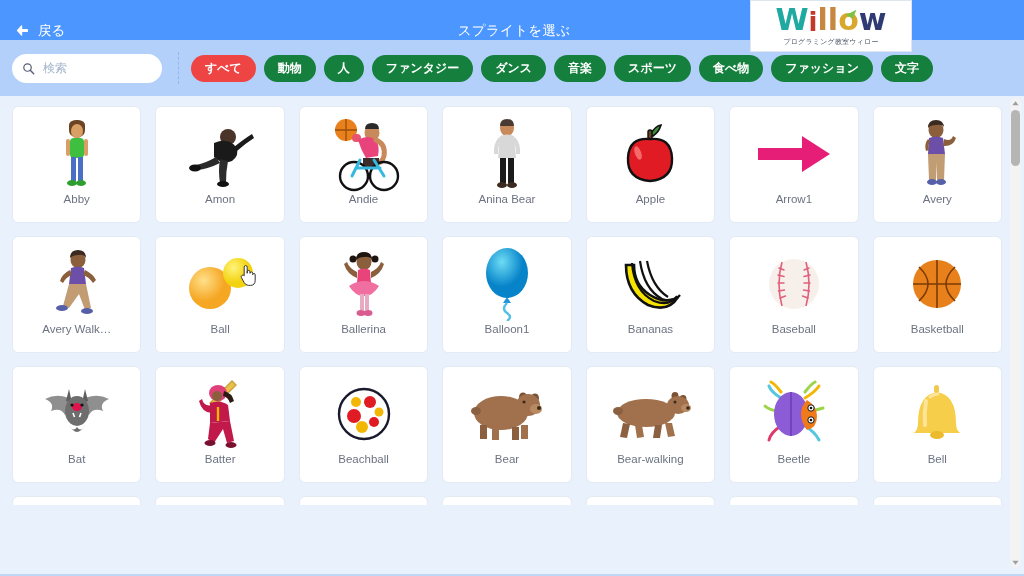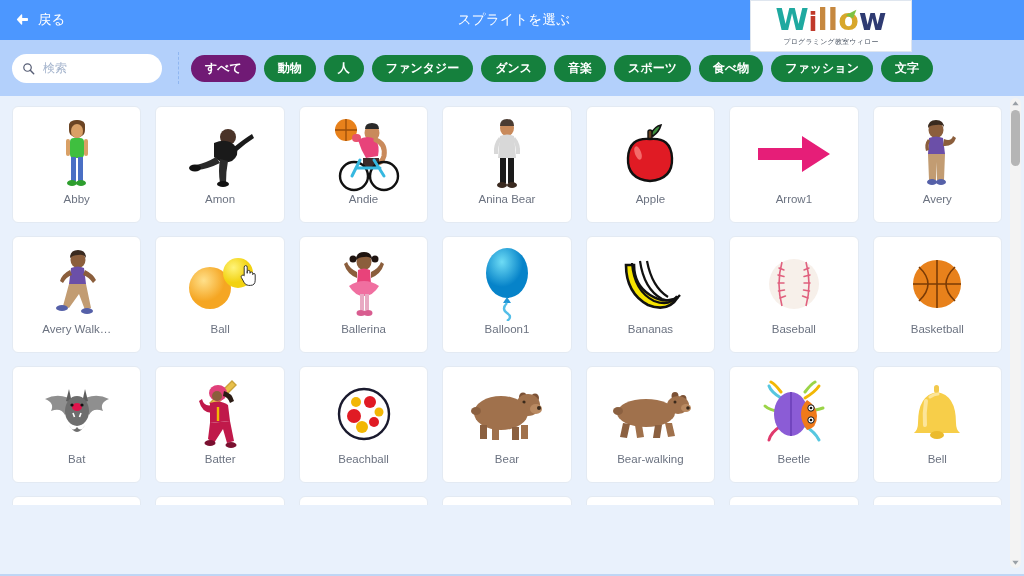--- a/index.html
+++ b/index.html
@@ -10,21 +10,21 @@
     background: #E9F1FC;
   }
   .app { position: relative; width: 1024px; height: 576px; overflow: hidden; }
 
   
   .header {
     position: relative;
     height: 40px;
     background: #4C97FF;
     display: flex;
-    align-items: center;
+    align-items: flex-end;
     z-index: 5;
   }
   .back-btn {
     display: flex; align-items: center; gap: 8px;
     margin-left: 14px;
     color: #ffffff;
     font-size: 13.5px;
     cursor: pointer;
     user-select: none;
   }
@@ -120,21 +120,21 @@
     padding: 0 14px;
     border-radius: 14px;
     background: #15803d;
     color: #ffffff;
     font-size: 12px;
     font-weight: bold;
     display: flex; align-items: center; justify-content: center;
     cursor: pointer; user-select: none;
     white-space: nowrap;
   }
-  .tab.active { background: #701a75; }
+  .tab.active { background: #ef4444; }
 
   
   .grid-scroll {
     position: relative;
     height: 409px;
     background: #E9F1FC;
     overflow: hidden;
     padding: 10px 22px 0 12px;
   }
   .grid {

